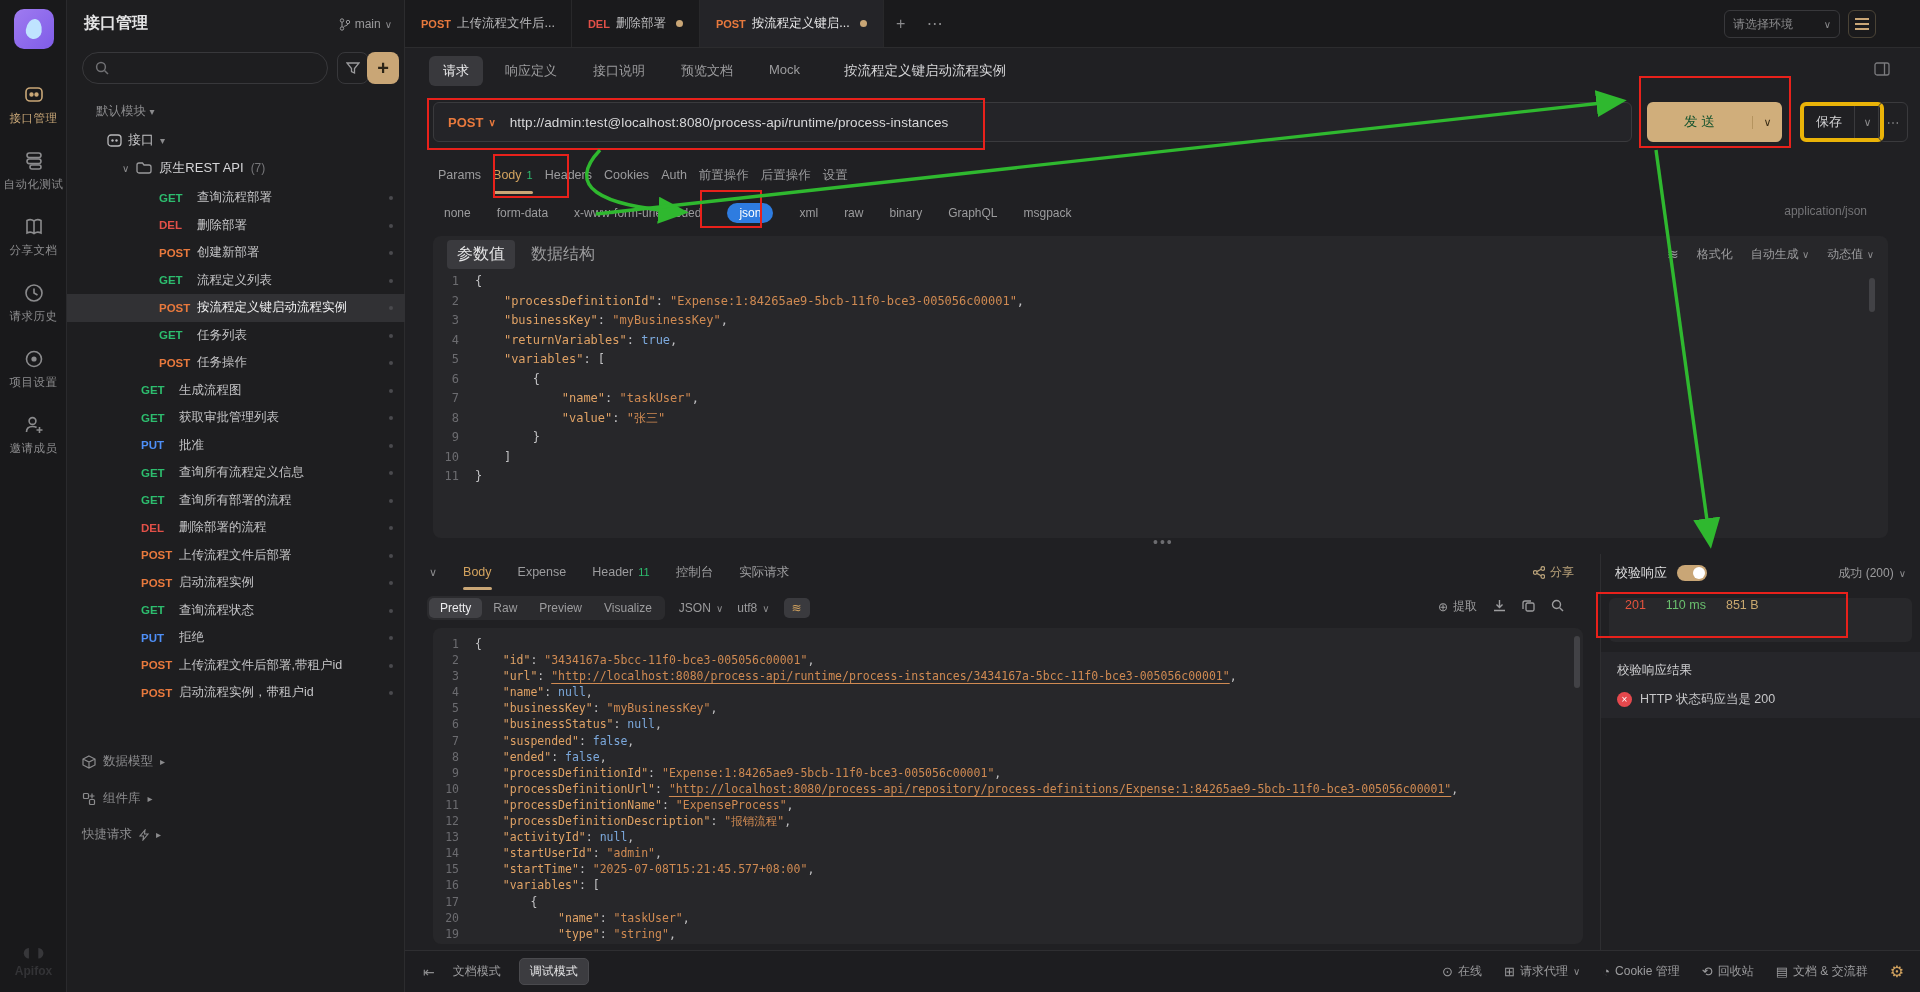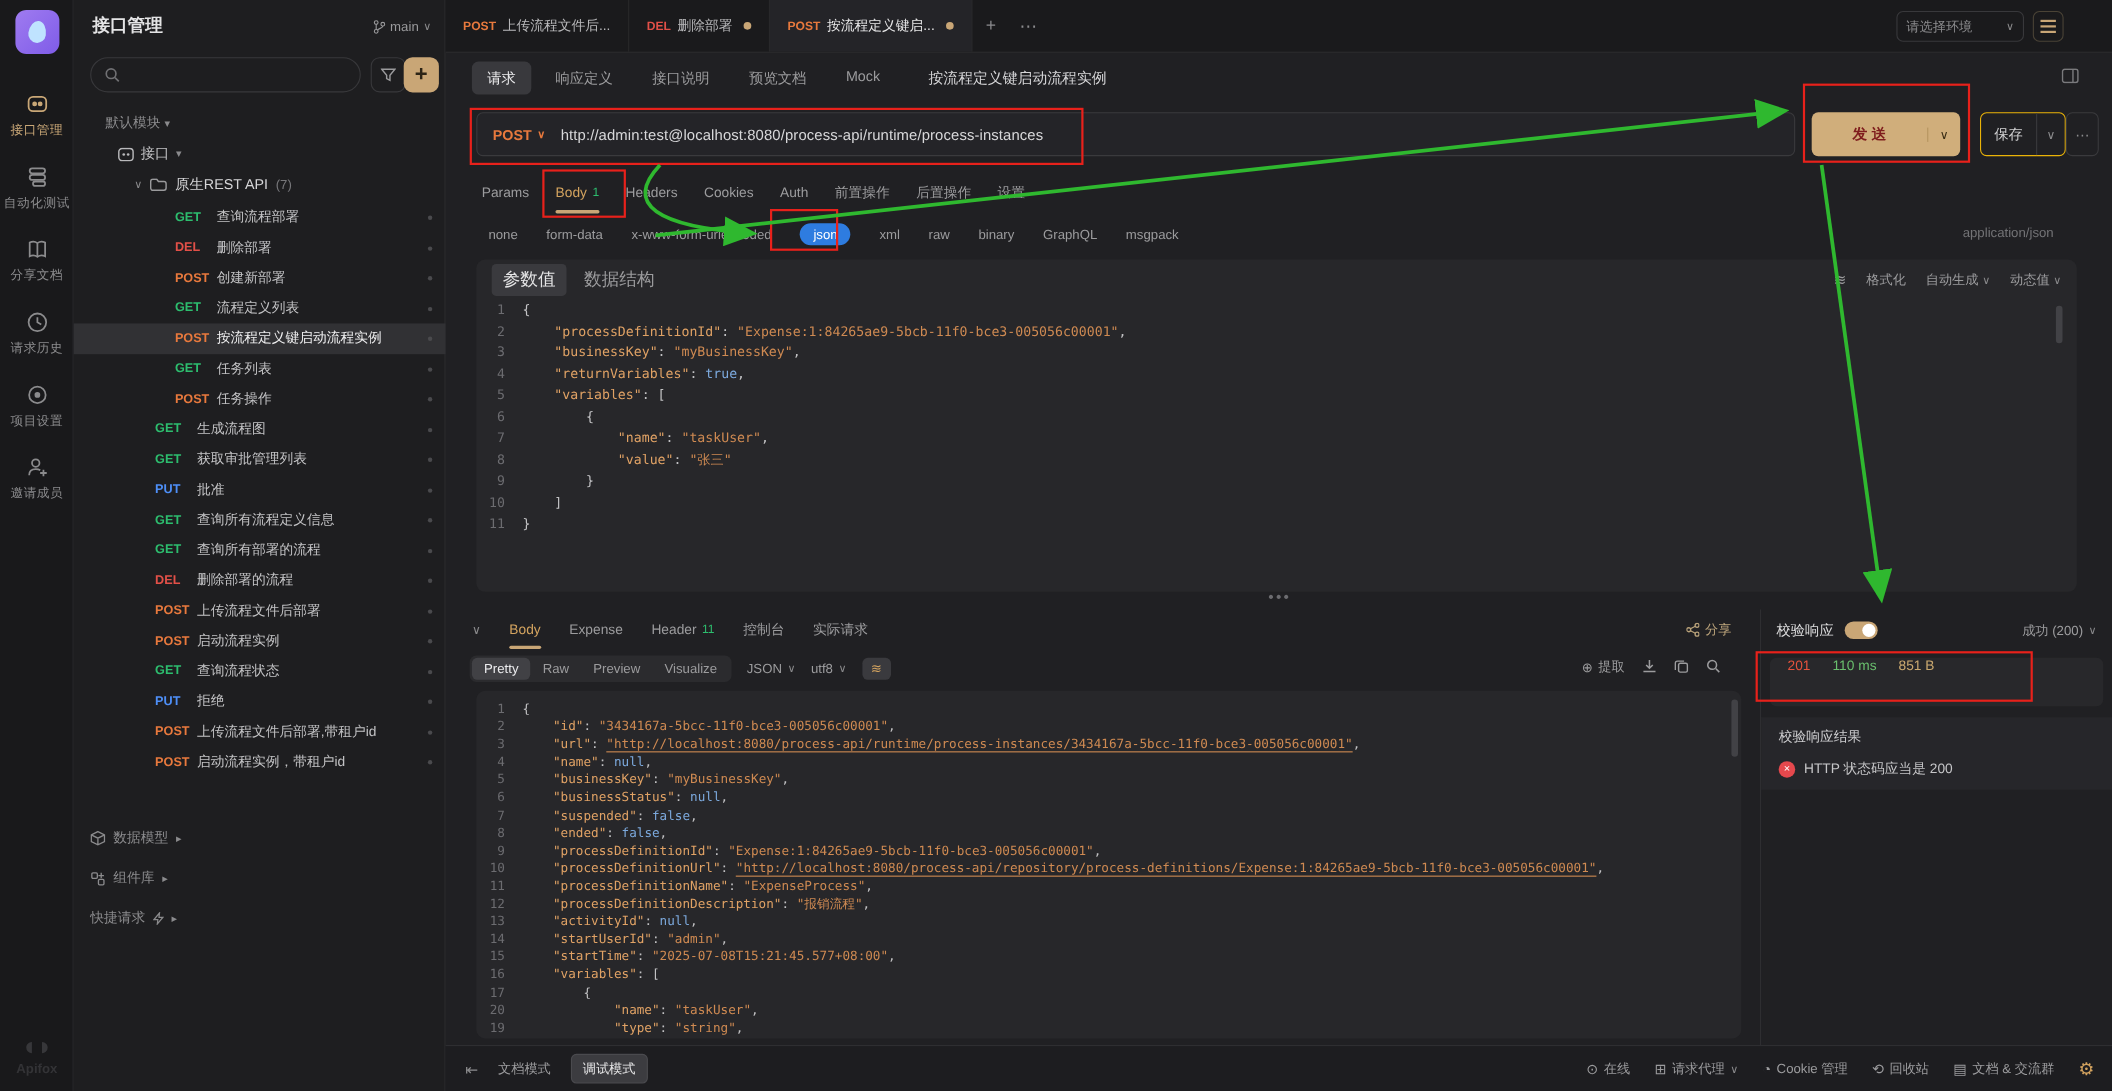--- a/index.html
+++ b/index.html
@@ -62,29 +62,29 @@
   #subtitle{margin-left:22px;color:#d6d6d8;font-size:13.5px}
   #panelicon{position:absolute;right:30px;top:62px;color:#7a7a7d}
   
   #urlrow{position:absolute;left:0;top:92px;width:100%;height:58px}
   #urlbar{position:absolute;left:28px;top:10px;width:1199px;height:40px;background:#242428;border:1px solid #3a3a3d;border-radius:6px;
           display:flex;align-items:center}
   #urlmethod{display:flex;align-items:center;gap:5px;padding:0 14px;color:#e8793d;font-weight:bold;font-size:13px;height:100%;cursor:pointer}
   #urltext{color:#d8d8da;font-size:13.5px;letter-spacing:.1px}
   #sendbtn{position:absolute;left:1242px;top:10px;width:135px;height:40px;background:#d0ae7b;border-radius:6px;display:flex;
            align-items:center;cursor:pointer}
-  #sendbtn .txt{flex:1;text-align:center;color:#7f1d1d;font-weight:bold;font-size:13.5px}
+  #sendbtn .txt{flex:1;text-align:center;color:#14532d;font-weight:normal;font-size:13.5px}
   #sendbtn .arr{width:30px;text-align:center;color:#3a2d15;border-left:1px solid #b5945f;font-size:11px}
-  #savebtn{position:absolute;left:1395px;top:10px;height:40px;border:1px solid #eab308;border-radius:6px;display:flex;align-items:center}
+  #savebtn{position:absolute;left:1395px;top:10px;height:40px;border:4px solid #eab308;border-radius:6px;display:flex;align-items:center}
   #savebtn .txt{padding:0 12px;color:#d2d2d4;font-size:13px}
   #savebtn .arr{width:26px;text-align:center;color:#8b8b8d;border-left:1px solid #3a3a3d;font-size:11px;align-self:stretch;display:flex;align-items:center;justify-content:center}
   #morebtn{position:absolute;left:1473px;top:10px;width:30px;height:40px;border:1px solid #3a3a3d;border-radius:6px;color:#8b8b8d;
            display:flex;align-items:center;justify-content:center}
   
-  #reqtabs{position:absolute;left:0;top:156px;width:100%;height:38px;display:flex;align-items:flex-end;gap:24px;padding-left:33px;font-size:12.5px}
+  #reqtabs{position:absolute;left:0;top:156px;width:100%;height:38px;display:flex;align-items:flex-end;gap:12px;padding-left:33px;font-size:12.5px}
   .rqt{color:#9c9c9e;cursor:pointer;position:relative;display:flex;gap:5px;align-items:center;height:100%}
   .rqt.active{color:#d3a35f}
   .rqt .badge{color:#2dbd6e;font-size:11px}
   .rqt.active:after{content:"";position:absolute;left:0;right:0;bottom:0;height:3px;border-radius:2px;background:#c9a676}
   
   #bodytypes{position:absolute;left:0;top:196px;width:100%;height:34px;display:flex;align-items:center;gap:26px;padding-left:39px;font-size:12px;color:#9c9c9e}
   .btype{cursor:pointer}
   .btype.active{background:#2e7ce0;color:#fff;padding:3px 12px;border-radius:12px}
   #ctype{position:absolute;right:53px;top:204px;color:#737376;font-size:12px}
   

